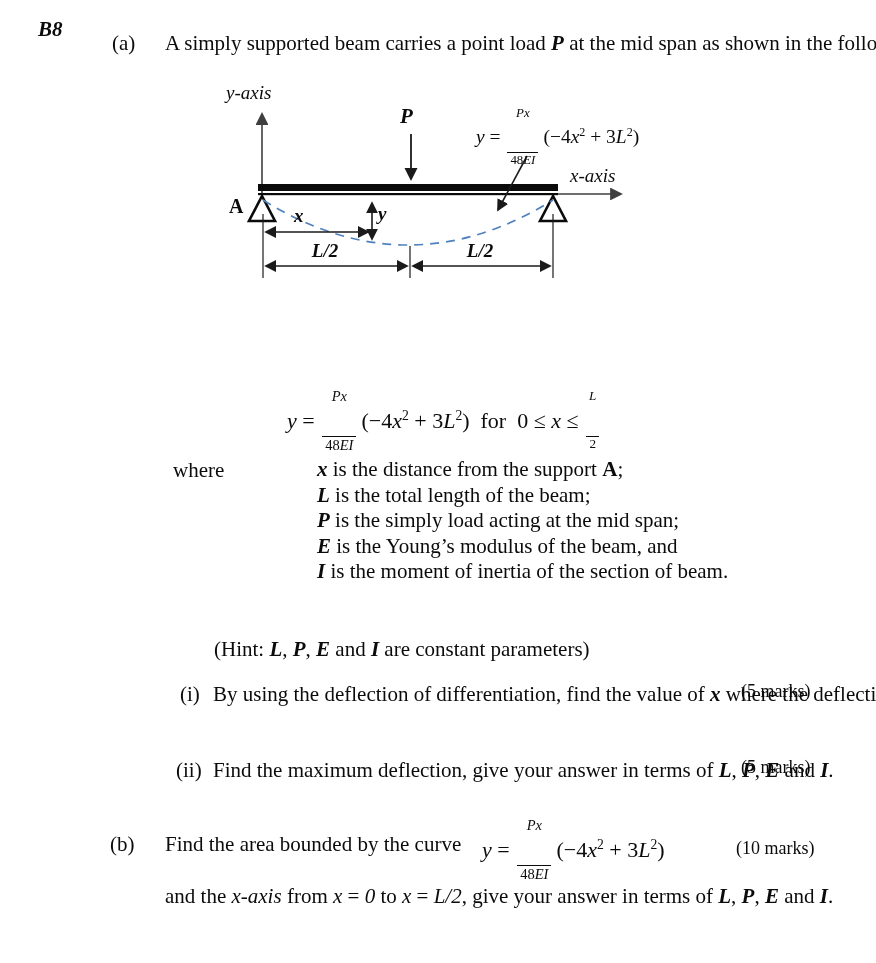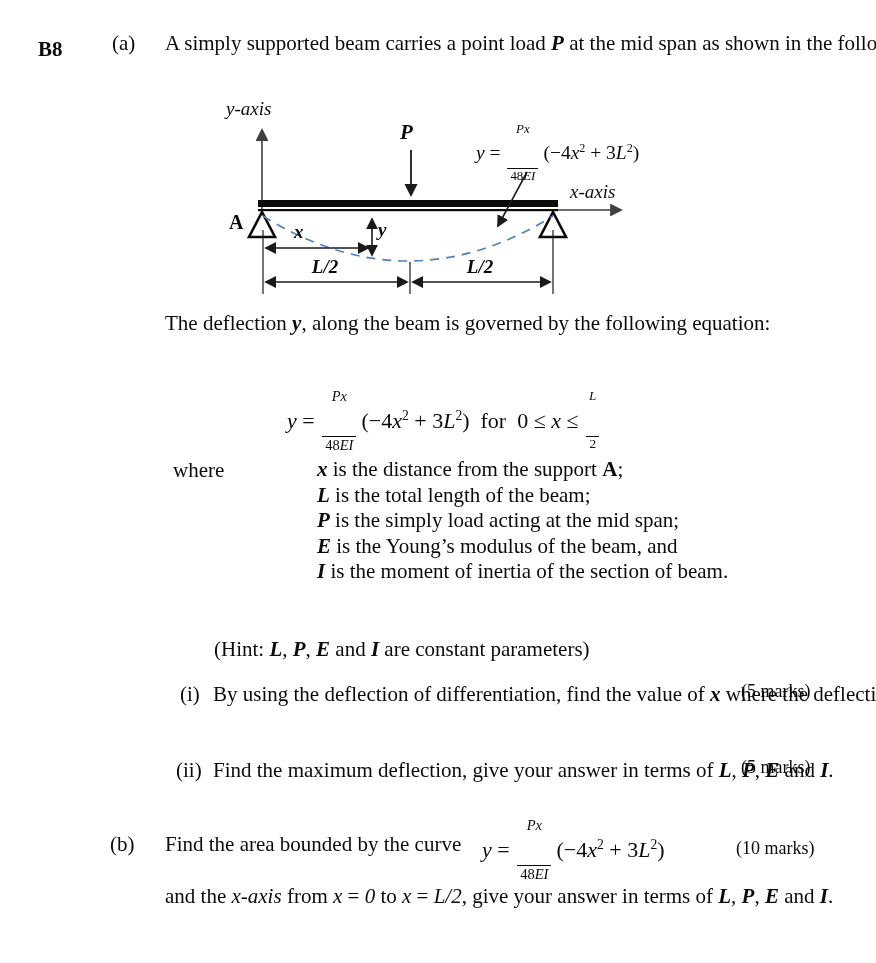--- a/index.html
+++ b/index.html
@@ -40,25 +40,25 @@
   
   .marks{font-size:18px;white-space:nowrap;}
   
   .item-text{width:524px;}
 </style>
 </head>
 <body>
 
 <div id="page">
 
-  <div class="abs lbl bold" style="left:38px;top:36px;" data-bind="content.question_id">B8</div>
+  <div class="abs lbl bold" style="left:38px;top:16px;font-style:italic;" data-bind="content.question_id">B8</div>
   <div class="abs lbl" style="left:112px;top:30px;" data-bind="content.part_a_label">(a)</div>
   <div class="abs p" style="left:165px;top:30px;width:562px;" data-bind-rich="content.intro_rich"><span>A simply supported beam carries a point load </span><span class="seg-bi">P</span><span> at the mid span as shown in the following figure.</span></div>
 
-  <div id="figure" class="abs" style="left:218px;top:98px;">
+  <div id="figure" class="abs" style="left:218px;top:82px;">
     <svg width="515" height="207" viewBox="0 0 515 207" style="position:absolute;left:0;top:0;">
       <defs>
         <marker id="ah" viewBox="0 0 10 10" refX="8.5" refY="5" markerWidth="7.5" markerHeight="7.5" orient="auto-start-reverse">
           <path d="M0 0 L10 5 L0 10 z" fill="#1a1a1a"></path>
         </marker>
         <marker id="ahg" viewBox="0 0 10 10" refX="8.5" refY="5" markerWidth="8" markerHeight="8" orient="auto-start-reverse">
           <path d="M0 0 L10 5 L0 10 z" fill="#3f3f3f"></path>
         </marker>
       </defs>
 
@@ -102,21 +102,20 @@
     <div id="fig-eq" class="fl eq" style="left:258px;top:24px;">
       <span data-bind-rich="equation.lhs_rich"><span class="seg-i">y</span><span> = </span></span>
       <span class="frac">
         <span class="num" data-bind="equation.num">Px</span>
         <span class="den" data-bind-rich="equation.den_rich"><span>48</span><span class="seg-i">EI</span></span>
       </span>
       <span data-bind-rich="equation.body_rich"><span>(−4</span><span class="seg-i">x</span><span class="seg-sup">2</span><span> + 3</span><span class="seg-i">L</span><span class="seg-sup">2</span><span>)</span></span>
     </div>
   </div>
 
-  <div class="abs p" style="left:165px;top:310px;width:516px;" data-bind-rich="content.deflection_rich"><span>The deflection </span><span class="seg-bi">y</span><span>, along the beam is governed by the following equation:</span></div>
 
   <div class="abs eq" style="left:287px;top:388px;">
     <span data-bind-rich="equation.lhs_rich"><span class="seg-i">y</span><span> = </span></span>
     <span class="frac">
       <span class="num" data-bind="equation.num">Px</span>
       <span class="den" data-bind-rich="equation.den_rich"><span>48</span><span class="seg-i">EI</span></span>
     </span>
     <span data-bind-rich="equation.body_rich"><span>(−4</span><span class="seg-i">x</span><span class="seg-sup">2</span><span> + 3</span><span class="seg-i">L</span><span class="seg-sup">2</span><span>)</span></span>
     <span data-bind-rich="equation.tail_rich"><span>  for  0 ≤ </span><span class="seg-i">x</span><span> ≤ </span></span>
     <span class="frac frac-sm">

